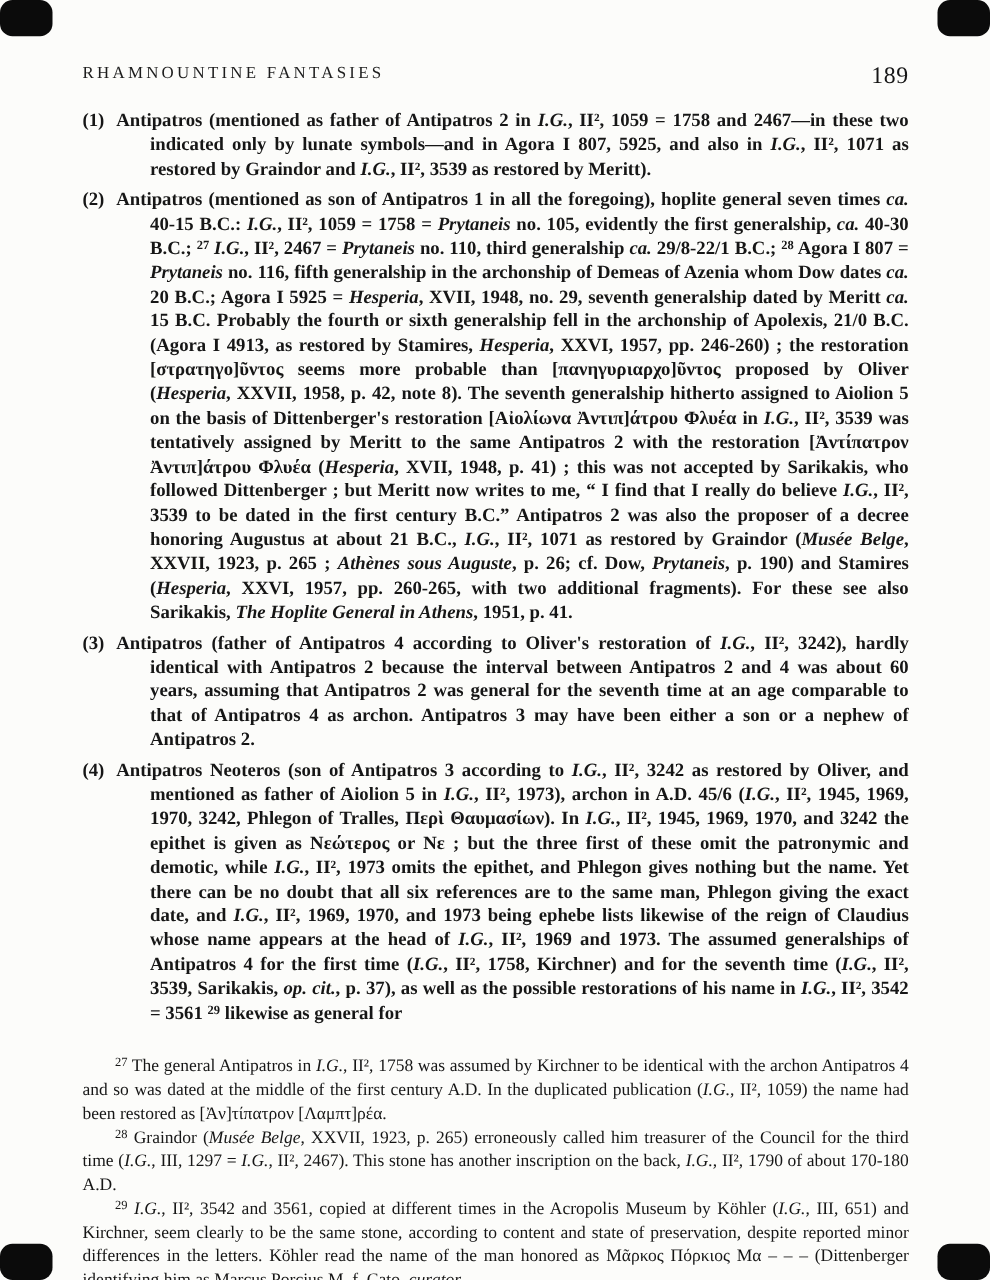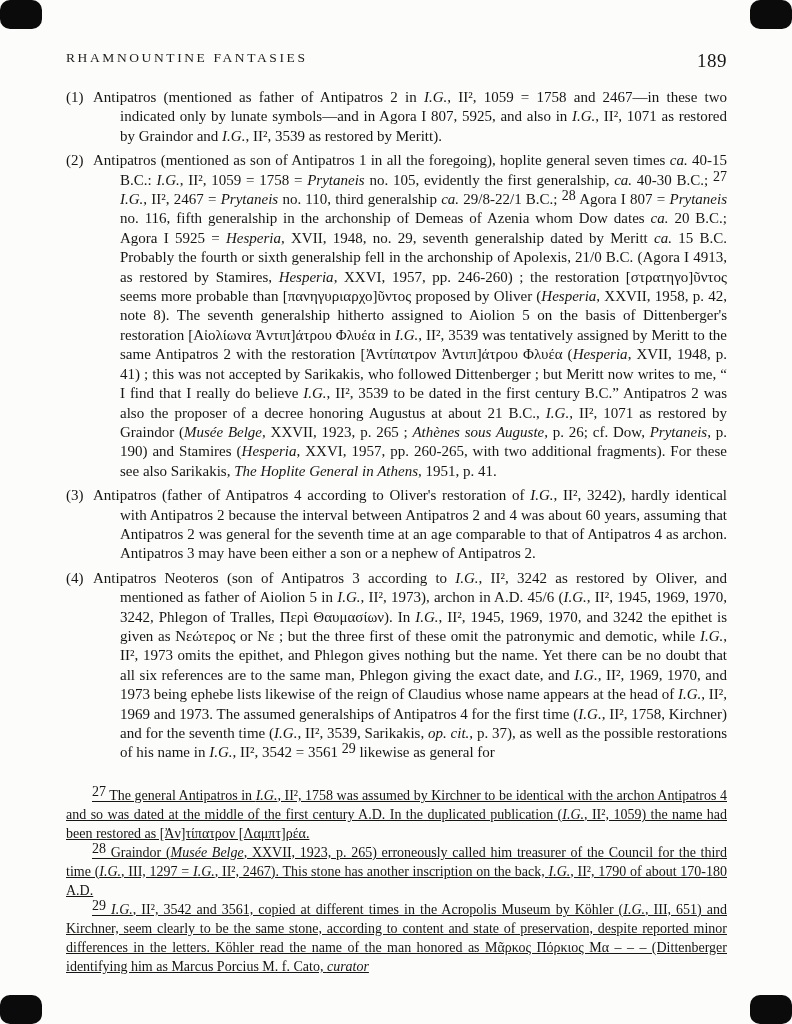--- a/index.html
+++ b/index.html
@@ -56,43 +56,43 @@
 
   .entries {
     font-size: 15px;
     line-height: 19.4px;
     text-align: justify;
   }
   .entry {
     padding-left: 54px;
     text-indent: -54px;
     margin-bottom: 5px;
+    font-weight: bold;
   }
   .entry .num {
     display: inline-block;
     width: 27px;
     text-indent: 0;
   }
   .entry-text sup, .footnote sup {
-    font-size: 14px;
+    font-size: 10px;
     line-height: 0;
     vertical-align: baseline;
     position: relative;
     top: -4px;
   }
 
   .footnotes {
     margin-top: 23px;
     font-size: 14px;
     line-height: 19px;
     text-align: justify;
   }
   .footnote {
     text-indent: 26px;
-    text-decoration: underline;
   }
 </style>
 </head>
 <body>
 
 <div class="page">
 
   <div class="corner-mark tl"></div>
   <div class="corner-mark tr"></div>
   <div class="corner-mark bl"></div>

